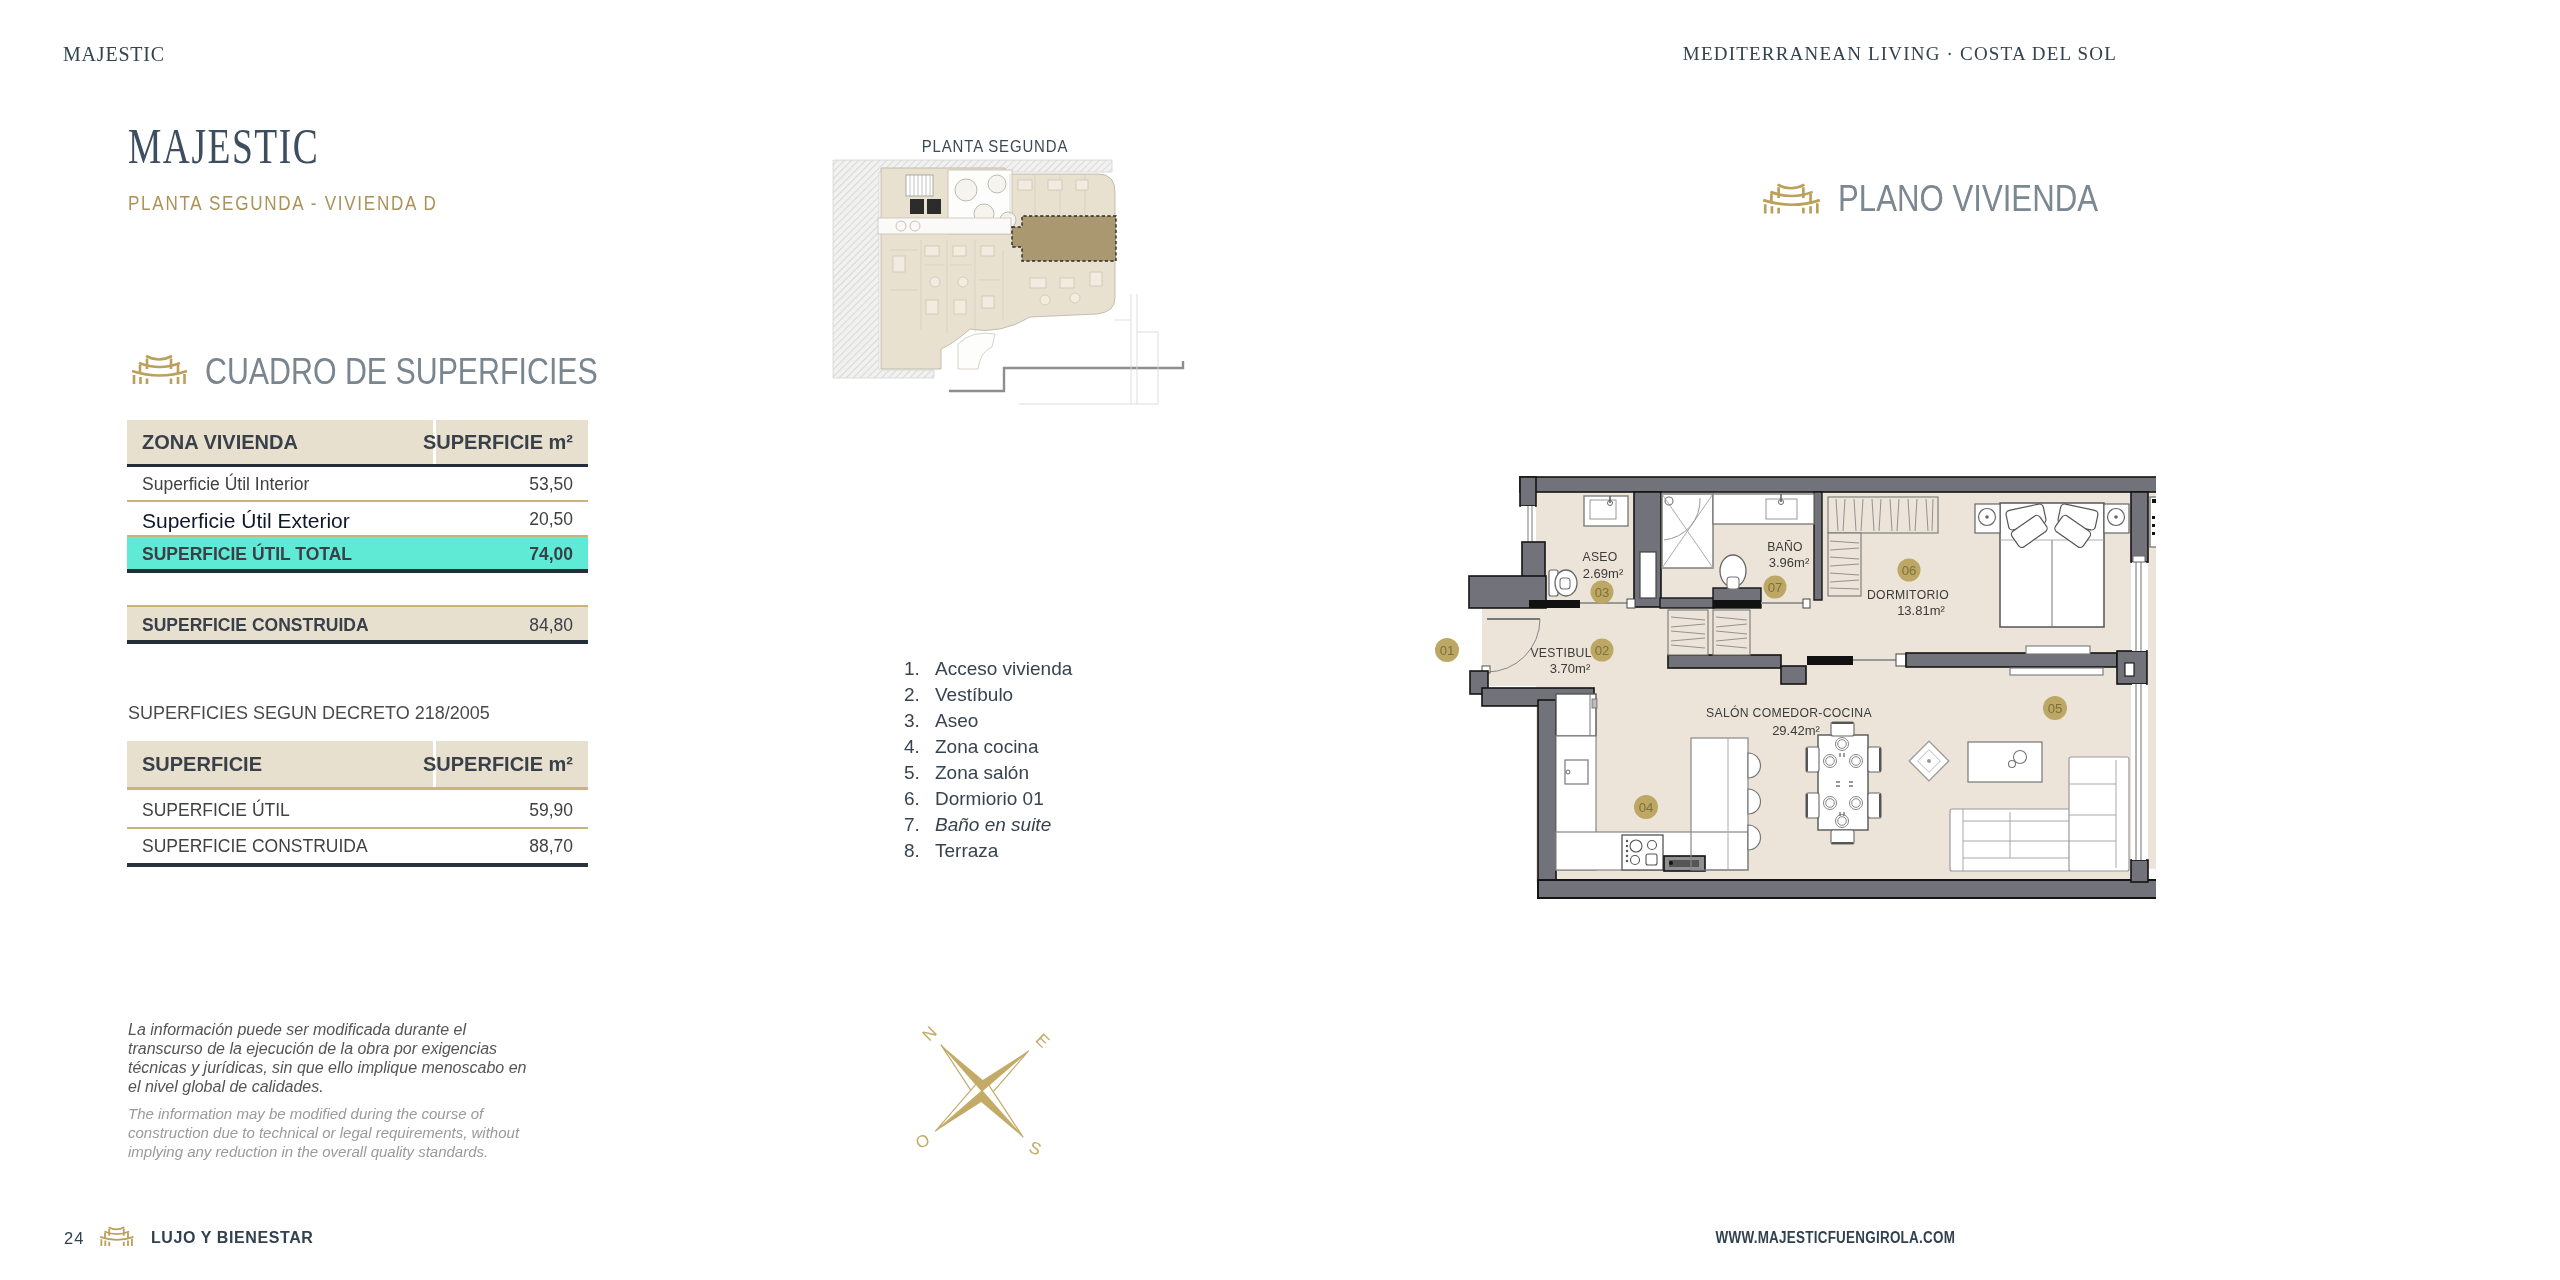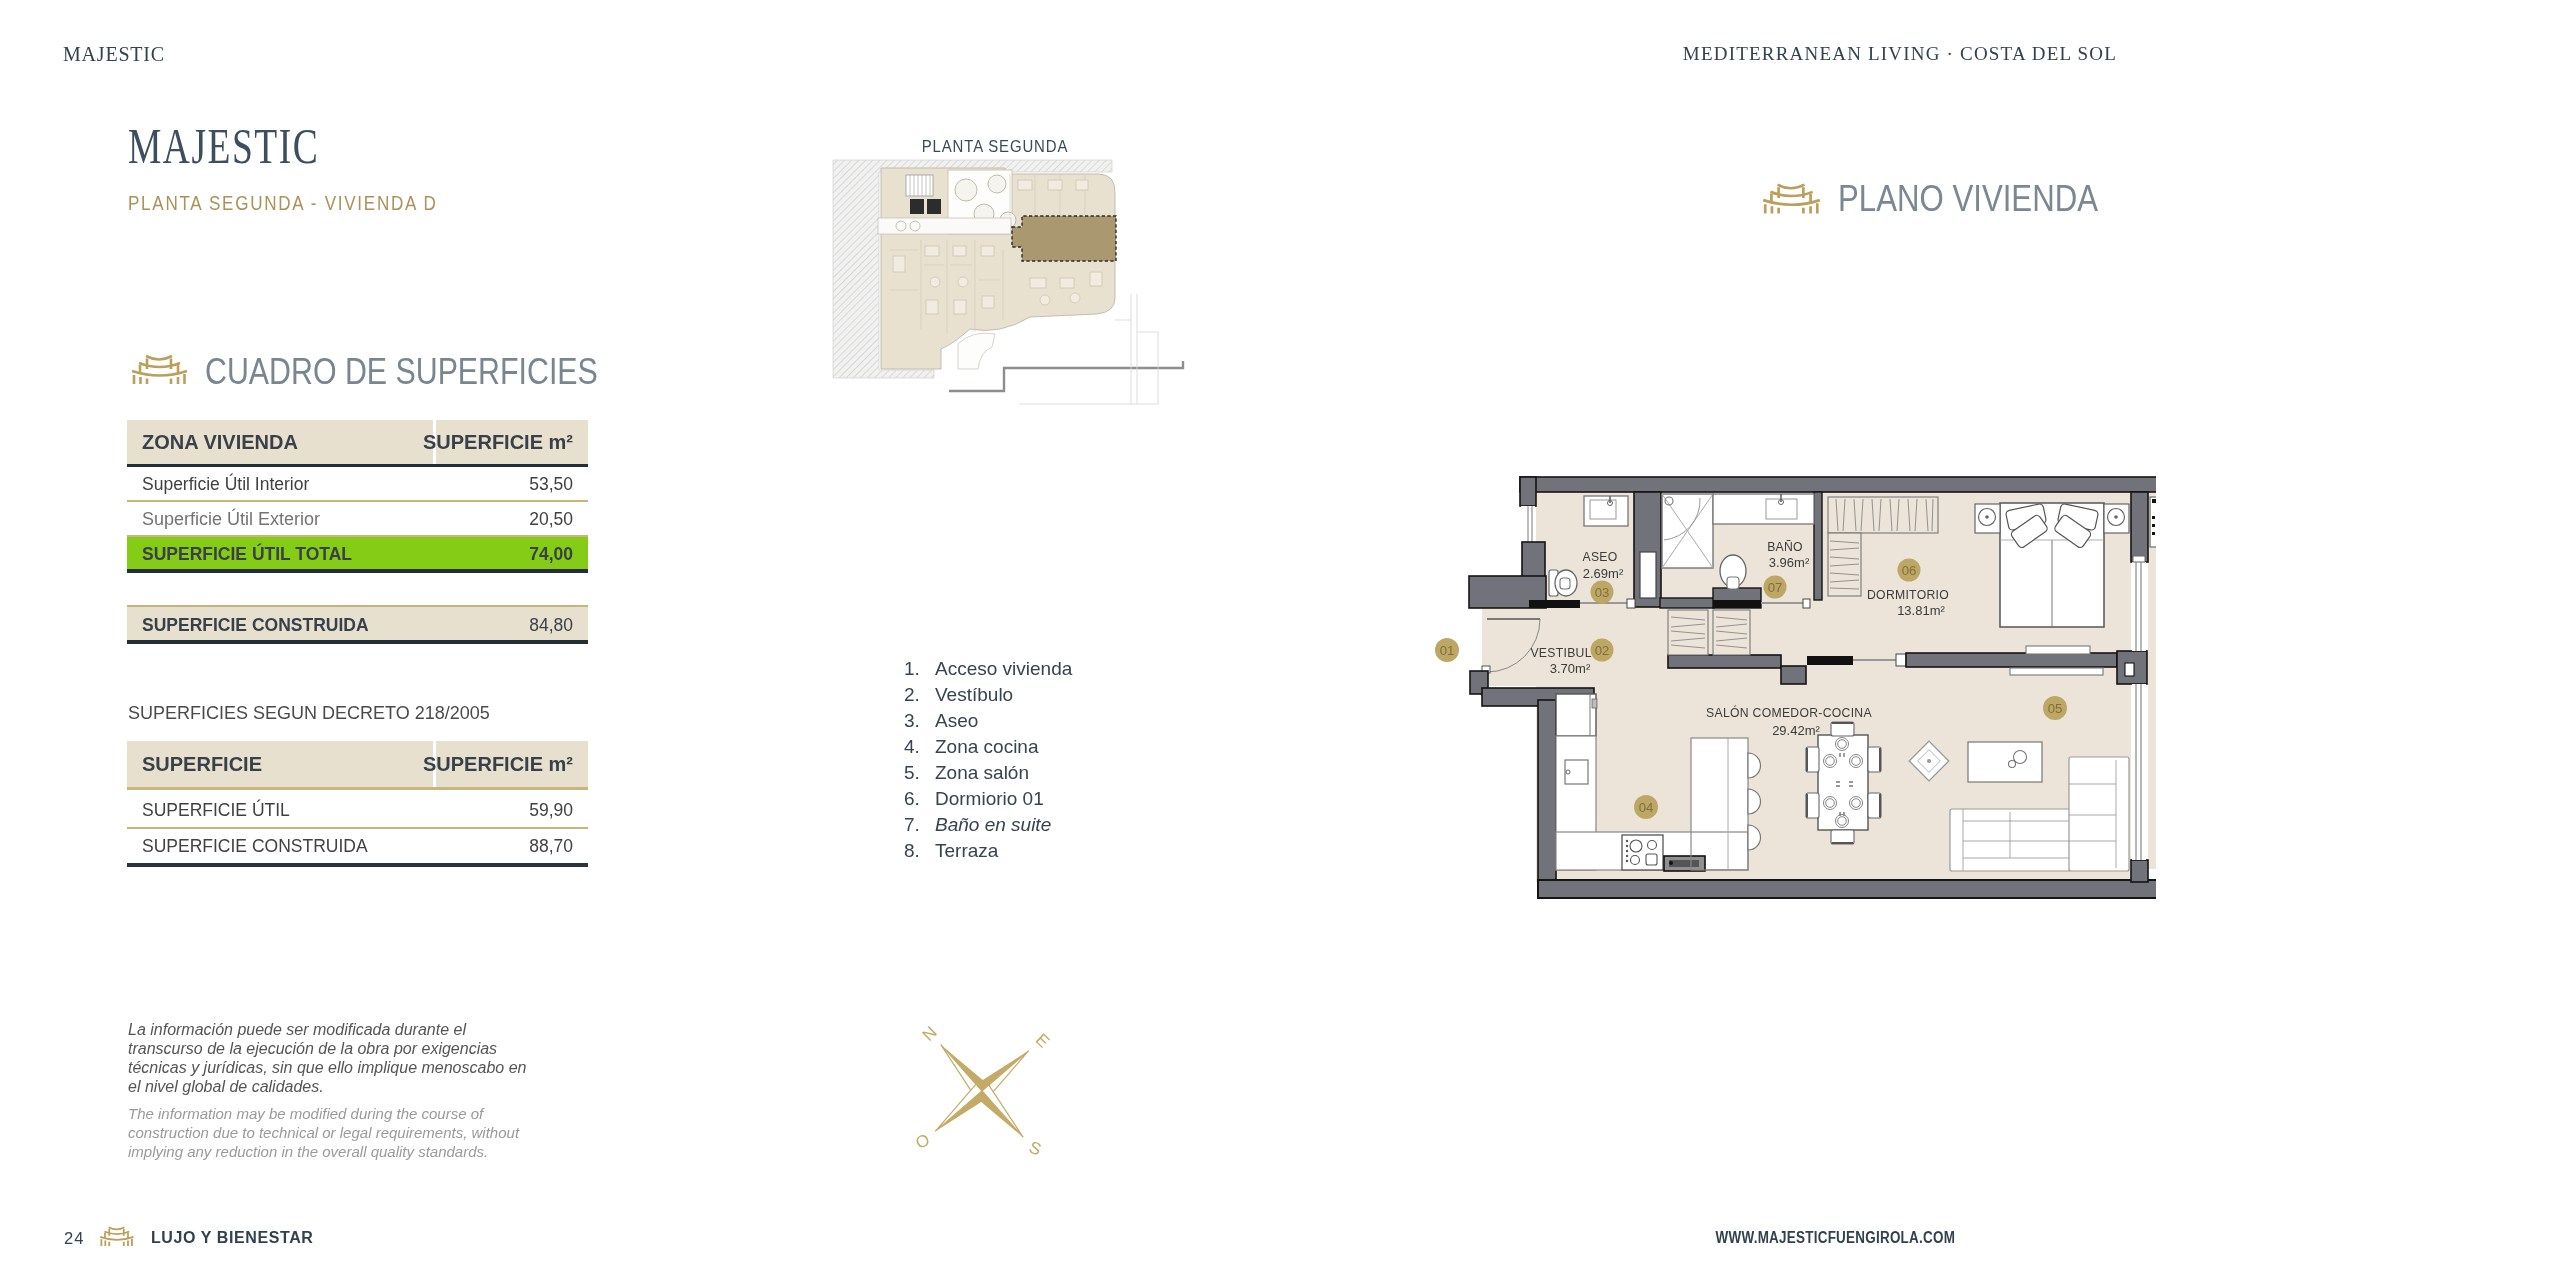--- a/index.html
+++ b/index.html
@@ -45,26 +45,26 @@
   </div>
   <div style="height:3px;background:#232e38;"></div>
 
   <div class="trow" style="height:33px;">
     <div class="cellL" style="top:7px;font-size:17.5px;color:#414141;">Superficie Útil Interior</div>
     <div class="cellR" style="top:7px;font-size:17.5px;color:#414141;">53,50</div>
   </div>
   <div style="height:2px;background:#c9b57a;"></div>
 
   <div class="trow" style="height:33px;">
-    <div class="cellL" style="top:7px;font-size:18px;color:#737373;">Superficie Útil Exterior</div>
+    <div class="cellL" style="top:7px;font-size:21px;color:#0f172a;">Superficie Útil Exterior</div>
     <div class="cellR" style="top:7px;font-size:17.5px;color:#414141;">20,50</div>
   </div>
   <div style="height:2px;background:#c9b57a;"></div>
 
-  <div class="trow" style="height:32px;background:#84cc16;">
+  <div class="trow" style="height:32px;background:#5eead4;">
     <div class="cellL" style="top:7px;font-size:17.5px;font-weight:bold;color:#3a4049;">SUPERFICIE ÚTIL TOTAL</div>
     <div class="cellR" style="top:7px;font-size:17.5px;font-weight:bold;color:#3a4049;">74,00</div>
   </div>
   <div style="height:4px;background:#232e38;"></div>
 </div>
 
 <div class="tbl" style="top:605px;">
   <div style="height:2px;background:#c9b57a;"></div>
   <div class="trow" style="height:33px;background:#e7e0cf;">
     <div class="cellL" style="top:8px;font-size:17.5px;font-weight:bold;color:#3a4049;">SUPERFICIE CONSTRUIDA</div>

